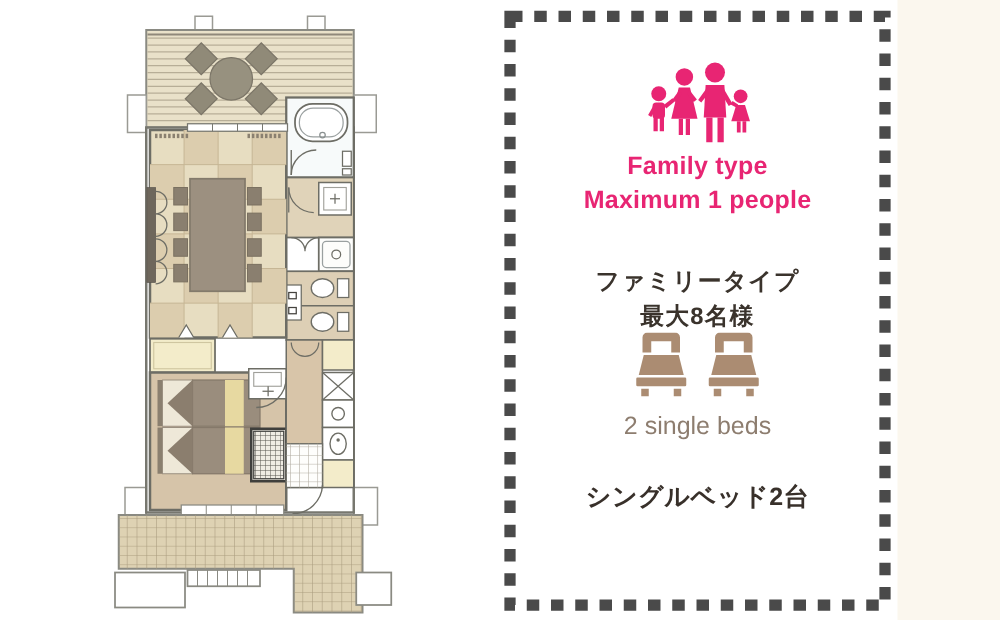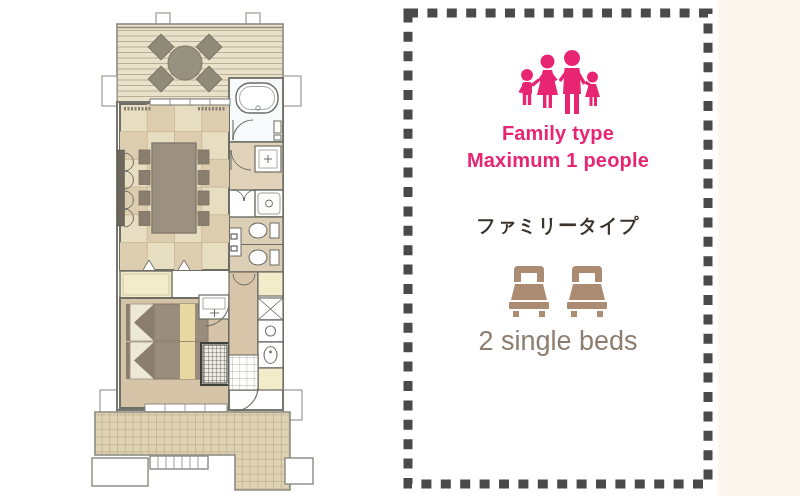--- a/index.html
+++ b/index.html
@@ -8,21 +8,21 @@
     font-family:"Liberation Sans", sans-serif;overflow:hidden;
   }
   .floor-plan-wrap{position:absolute;left:0;top:0;width:400px;height:496px;}
   .cream-strip{position:absolute;left:718px;top:0;width:82px;height:496px;}
   .info-panel{position:absolute;left:403px;top:8px;width:310px;height:481px;}
   .panel-border{position:absolute;left:0;top:0;width:310px;height:481px;}
   .panel-block{position:absolute;left:0;width:100%;text-align:center;}
   .icon-row{display:flex;justify-content:center;align-items:flex-end;gap:12px;}
   .cap-en{font-size:20px;font-weight:700;line-height:27px;letter-spacing:0.2px;}
   .cap-jp{font-size:19px;font-weight:600;color:#3a332c;line-height:28px;letter-spacing:1px;}
-  .bed-en{font-size:27px;font-weight:400;color:#8d7d6f;line-height:27px;}
+  .bed-en{font-size:20px;font-weight:400;color:#8d7d6f;line-height:27px;}
   .bed-jp{font-size:20px;font-weight:600;color:#38302a;line-height:28px;letter-spacing:0.5px;}
 </style>
 </head>
 <body>
 
 <div class="floor-plan-wrap">
 <svg width="400" height="496" viewBox="0 0 400 496">
   <defs>
     <pattern id="tilePat" width="7.8" height="7.4" patternUnits="userSpaceOnUse">
       <path d="M7.8,0 H0 V7.4" fill="none" stroke="#a99c7e" stroke-width="0.9"></path>
@@ -318,20 +318,21 @@
     </svg>
   </div>
 
   <div class="panel-block cap-en" style="top: 112px; color: rgb(232, 37, 115);">
     <div>Family type</div>
     <div>Maximum 1 people</div>
   </div>
 
   <div class="panel-block cap-jp" style="top:172px;margin-top:32px;">
     <div>ファミリータイプ</div>
+    <div>最大8名様</div>
   </div>
 
   <div class="panel-block icon-row" style="top:258px;">
     <svg width="46" height="52" viewBox="0 0 46 52" style="fill: rgb(171, 140, 114);">
       <path fill-rule="evenodd" d="M12,0 h22 a4,4 0 0 1 4,4 v12 h-7 V7 H15 v9 H8 V4 a4,4 0 0 1 4,-4 Z"></path>
       <path d="M9,18 L37,18 L41,34 L5,34 Z"></path>
       <rect x="3" y="36" width="40" height="7" rx="1"></rect>
       <rect x="7" y="45" width="6" height="6"></rect>
         <rect x="33" y="45" width="6" height="6"></rect>
     </svg>
@@ -342,16 +343,17 @@
       <rect x="7" y="45" width="6" height="6"></rect>
         <rect x="33" y="45" width="6" height="6"></rect>
     </svg>
   </div>
 
   <div class="panel-block bed-en" style="top:320px;">
     <div>2 single beds</div>
   </div>
 
   <div class="panel-block bed-jp" style="top:376px;">
+    <div>シングルベッド2台</div>
   </div>
 </div>
 
 <div class="cream-strip" style="background-color: rgb(251, 247, 238);"></div>
 
 </body></html>

